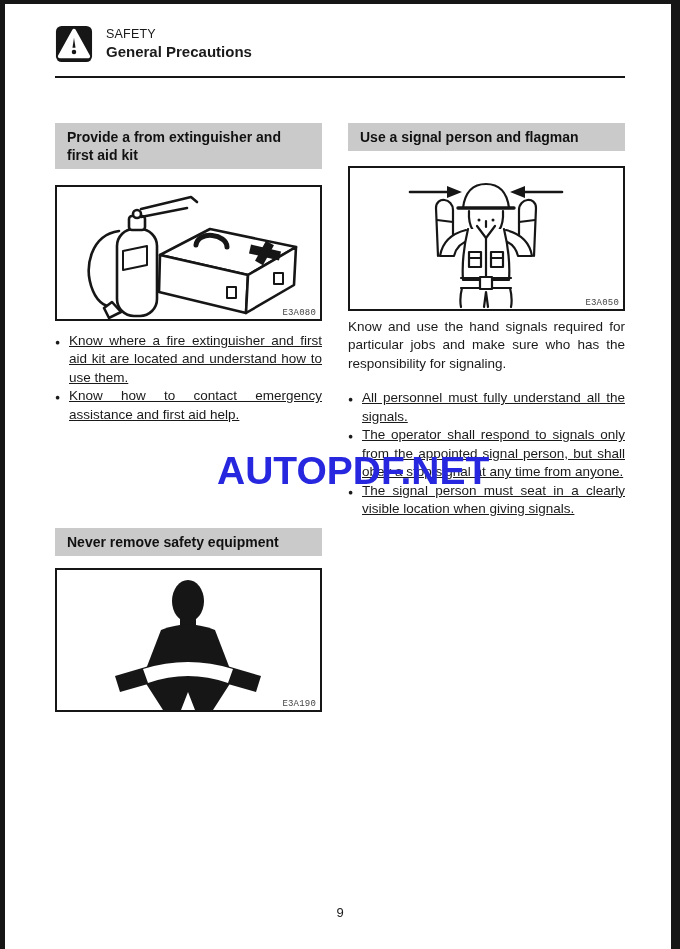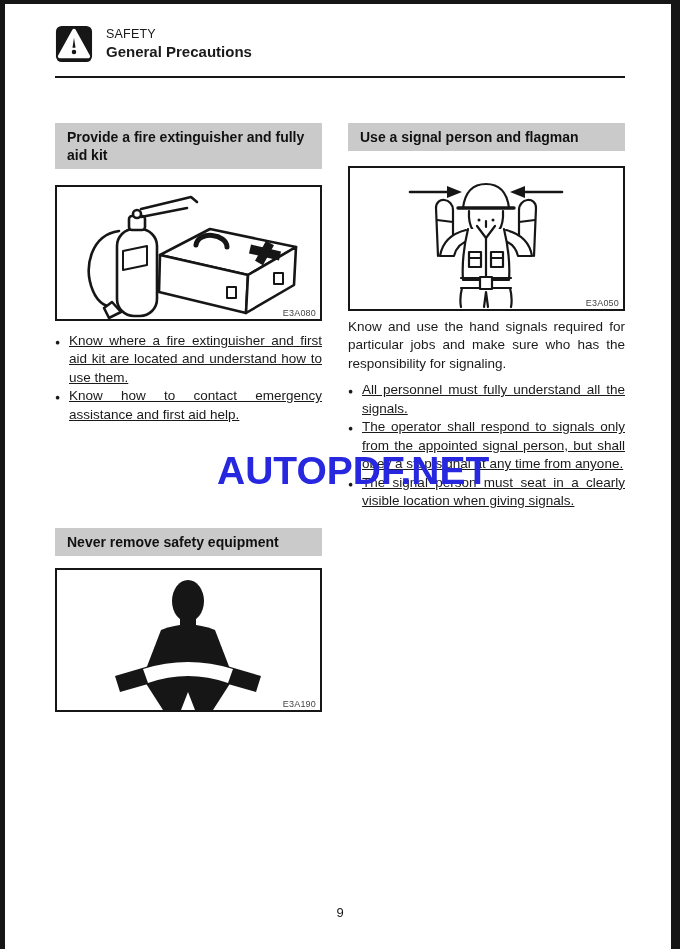--- a/index.html
+++ b/index.html
@@ -25,21 +25,21 @@
 
   .bar{
     background:var(--heading_bg,#cacaca);font-size:14px;font-weight:bold;
     line-height:18px;padding:5px 12px;color:#111;
   }
   figure{
     position:relative;margin:16px 0 0 0;border:2px solid #161616;background:#fff;
   }
   figure svg{display:block;}
   .figlabel{
-    position:absolute;right:4px;bottom:1px;font-size:9px;color:#444;letter-spacing:.2px;
+    position:absolute;right:4px;bottom:1px;font-size:9px;color:#444;letter-spacing:.2px;font-family:Liberation Mono, monospace;
   }
   .intro{margin:7px 0 0 0;font-size:13.5px;line-height:18.5px;text-align:justify;}
   ul.bul{list-style:none;margin:11px 0 0 0;padding:0;font-size:13.5px;line-height:18.5px;}
   ul.bul.tight{margin-top:8px;}
   ul.bul li{position:relative;padding-left:14px;text-align:justify;text-decoration:underline;}
   ul.bul li::before{content:"●";position:absolute;left:0;top:1px;font-size:8.5px;}
 
   .sect-never{margin-top:104px;}
   .sect-never figure{margin-top:3px;}
 
@@ -68,21 +68,21 @@
       <div class="hcat">SAFETY</div>
       <div class="htitle">General Precautions</div>
     </div>
   </header>
   <hr class="rule">
 
   <div class="columns">
 
     <div class="col-left">
       <section>
-        <h2 class="bar">Provide a fire extinguisher and fully aid kit</h2>
+        <h2 class="bar">Provide a from extinguisher and first aid kit</h2>
         <figure>
           <svg viewBox="0 0 263 132" width="263" height="132" fill="none" stroke="#161616" stroke-width="2.6" stroke-linecap="round" stroke-linejoin="round">
 
             <path d="M62 44 C34 48 26 80 36 104 C41 116 51 122 58 119"></path>
             <path d="M55 115 L64 125 L52 131 L47 121 Z" fill="#fff"></path>
 
             <rect x="60" y="42" width="40" height="87" rx="17" fill="#fff"></rect>
             <rect x="72" y="29" width="16" height="14" rx="3" fill="#fff"></rect>
             <circle cx="80" cy="27" r="4" fill="#fff"></circle>
             <path d="M84 22 L134 10 L140 15"></path>
@@ -168,21 +168,21 @@
 
             <path d="M111 110 L161 110 M111 120 L161 120"></path>
             <rect x="130" y="109" width="12" height="12" fill="#fff"></rect>
 
             <path d="M112 120 C110 128 110 134 111 139 M160 120 C162 128 162 134 161 139"></path>
             <path d="M136 124 L134 139 M136 124 L138 139"></path>
           </svg>
           <figcaption class="figlabel">E3A050</figcaption>
         </figure>
         <p class="intro">Know and use the hand signals required for particular jobs and make sure who has the responsibility for signaling.</p>
-        <ul class="bul" style="margin-top:8px;">
+        <ul class="bul" style="margin-top:16px;">
           <li>All personnel must fully understand all the signals.</li>
           <li>The operator shall respond to signals only from the appointed signal person, but shall obey a stop signal at any time from anyone.</li>
           <li>The signal person must seat in a clearly visible location when giving signals.</li>
         </ul>
       </section>
     </div>
   </div>
 
   <div class="watermark">AUTOPDF.NET</div>
   <div class="pagenum">9</div>

